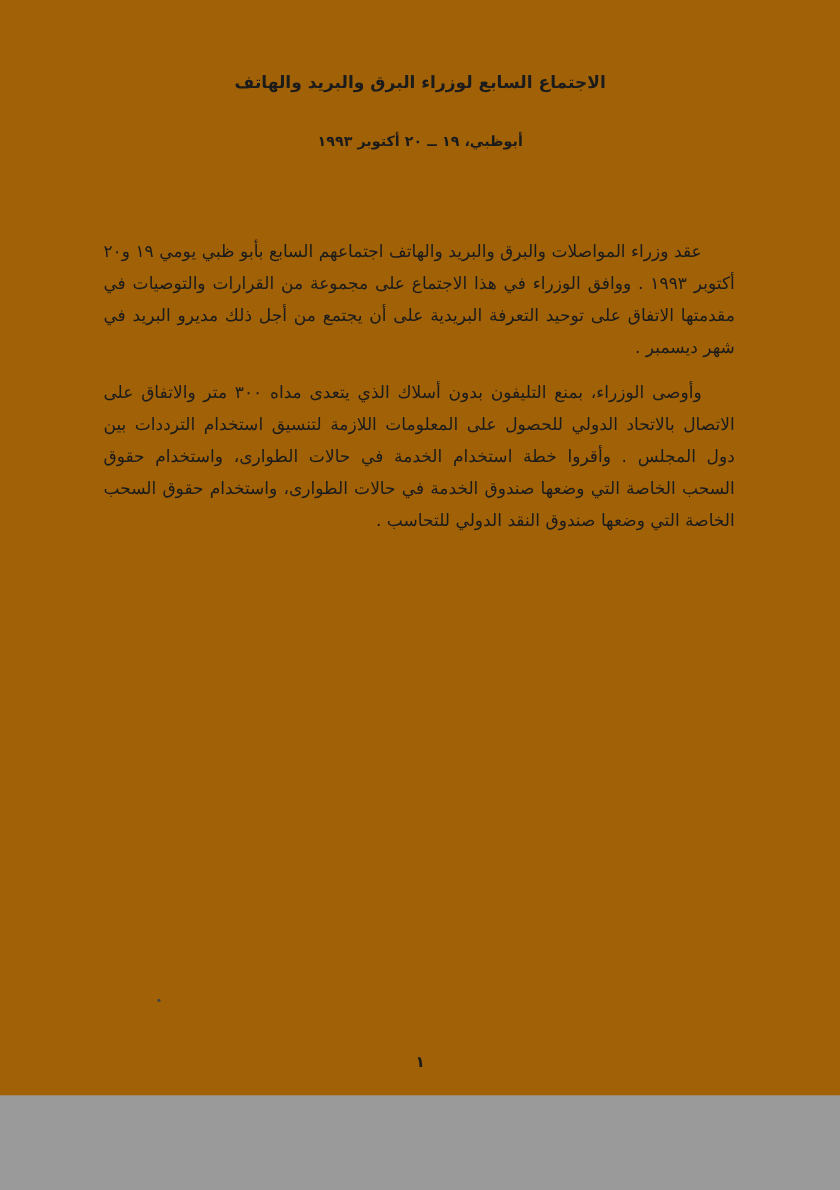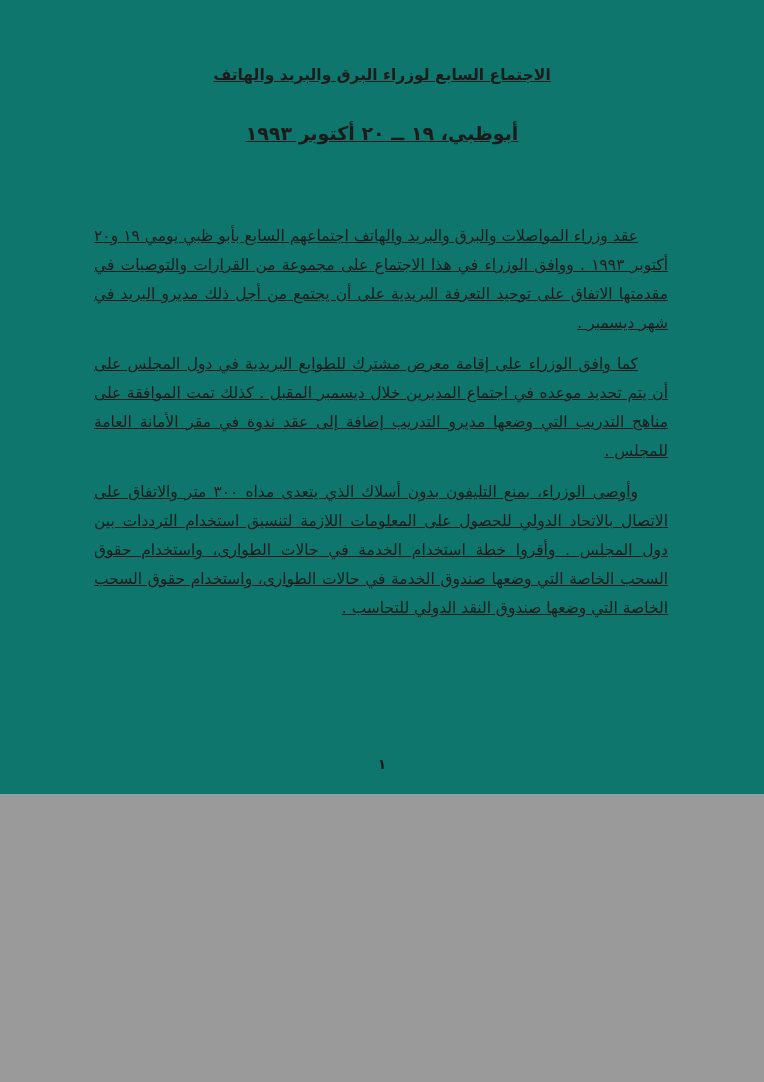--- a/index.html
+++ b/index.html
@@ -3,42 +3,41 @@
 <meta charset="utf-8">
 <style>
   * { margin: 0; padding: 0; box-sizing: border-box; }
   html, body {
     background: #9a9a9a;
     font-family: "DejaVu Sans", sans-serif;
   }
   .page {
     position: relative;
     width: 764px;
-    height: 794px;
+    height: 996px;
     margin: 0 auto;
-    background: #0f766e;
+    background: #a16207;
     color: #1b1b1b;
     direction: rtl;
     overflow: hidden;
-    text-decoration: underline;
   }
   .title-block {
     padding-top: 60px;
     text-align: center;
   }
   .title-line {
     font-size: 15.5px;
     font-weight: bold;
     line-height: 30px;
     letter-spacing: 0.5px;
   }
   .date-line {
     margin-top: 32px;
     text-align: center;
-    font-size: 19px;
+    font-size: 13px;
     font-weight: bold;
     letter-spacing: 1px;
   }
   .body-block {
     margin: 78px 84px 0 82px;
     text-align: justify;
     font-size: 15.5px;
     line-height: 29px;
   }
   .body-block p {
@@ -70,21 +69,20 @@
 <div class="page">
 
   <div class="title-block">
     <div class="title-line">الاجتماع السابع لوزراء البرق والبريد والهاتف</div>
   </div>
 
   <div class="date-line">أبوظبي، ١٩ ــ ٢٠ أكتوبر ١٩٩٣</div>
 
   <div class="body-block">
     <p>عقد وزراء المواصلات والبرق والبريد والهاتف اجتماعهم السابع بأبو ظبي يومي ١٩ و٢٠ أكتوبر ١٩٩٣ . ووافق الوزراء في هذا الاجتماع على مجموعة من القرارات والتوصيات في مقدمتها الاتفاق على توحيد التعرفة البريدية على أن يجتمع من أجل ذلك مديرو البريد في شهر ديسمبر .</p>
-    <p>كما وافق الوزراء على إقامة معرض مشترك للطوابع البريدية في دول المجلس على أن يتم تحديد موعده في اجتماع المديرين خلال ديسمبر المقبل . كذلك تمت الموافقة على مناهج التدريب التي وضعها مديرو التدريب إضافة إلى عقد ندوة في مقر الأمانة العامة للمجلس .</p>
     <p>وأوصى الوزراء، بمنع التليفون بدون أسلاك الذي يتعدى مداه ٣٠٠ متر والاتفاق على الاتصال بالاتحاد الدولي للحصول على المعلومات اللازمة لتنسيق استخدام الترددات بين دول المجلس . وأقروا خطة استخدام الخدمة في حالات الطوارى، واستخدام حقوق السحب الخاصة التي وضعها صندوق الخدمة في حالات الطوارى، واستخدام حقوق السحب الخاصة التي وضعها صندوق النقد الدولي للتحاسب .</p>
   </div>
 
   <div class="stray-mark"></div>
 
   <div class="page-number">١</div>
 
 </div>
 
 </body></html>

